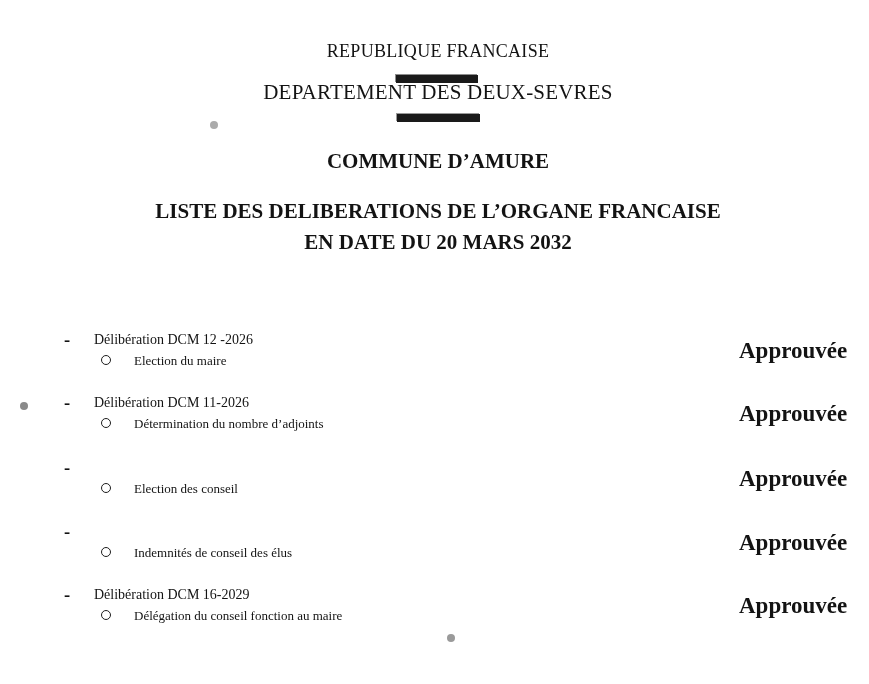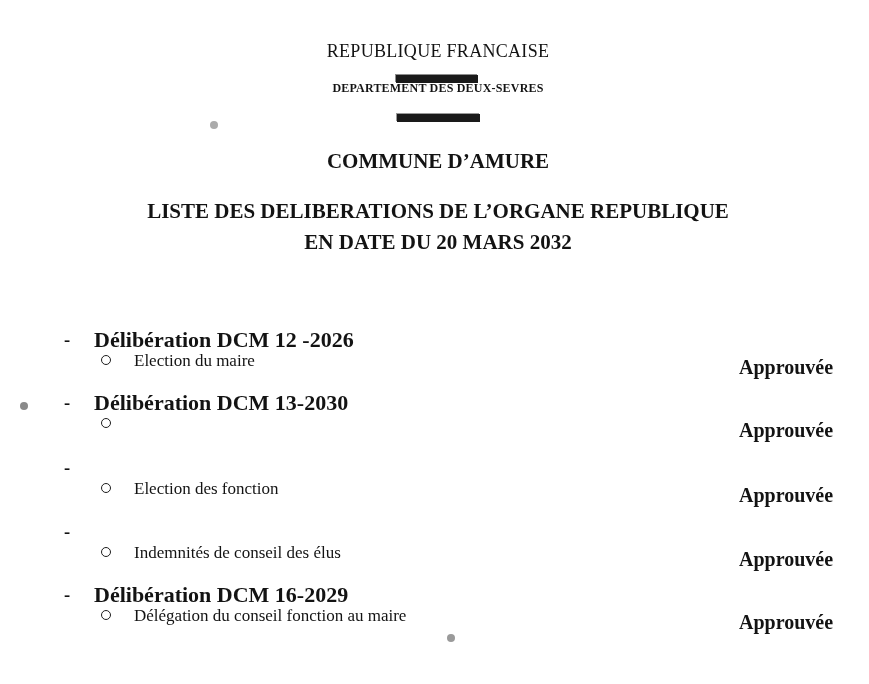--- a/index.html
+++ b/index.html
@@ -32,22 +32,22 @@
   }
   .rule {
     position: absolute;
     background: #1a1a1a;
     height: 3px;
   }
   .rule-1 { left: 388px; top: 67px; width: 82px; box-shadow: -1px -1px 0 #8d8d8d; }
   .rule-2 { left: 389px; top: 106px; width: 83px; box-shadow: -1px -1px 0 #9a9a9a; }
   .department {
     top: 70px;
-    font-size: 12px;
-    font-weight: 700;
+    font-size: 21px;
+    font-weight: 400;
     letter-spacing: 0.2px;
   }
   .commune {
     top: 139px;
     font-size: 21px;
     font-weight: 700;
   }
   .list-title {
     position: absolute;
     left: 0;
@@ -69,49 +69,49 @@
     left: 52px;
     top: 0;
     font-size: 18.5px;
     font-weight: 700;
     line-height: 20px;
   }
   .delib-title {
     position: absolute;
     left: 82px;
     top: 0;
-    font-size: 22px;
-    font-weight: 700;
+    font-size: 14px;
+    font-weight: 400;
     line-height: 20px;
     white-space: nowrap;
   }
   .circle-bullet {
     position: absolute;
     left: 93px;
     top: 29px;
     width: 9px;
     height: 9px;
     border: 1.6px solid #1e1e1e;
     border-radius: 50%;
   }
   .delib-subject {
     position: absolute;
     left: 122px;
     top: 21px;
-    font-size: 17px;
+    font-size: 13px;
     font-weight: 400;
     line-height: 20px;
     white-space: nowrap;
     text-align: right;
   }
   .delib-status {
     position: absolute;
     left: 727px;
-    top: 27px;
-    font-size: 20px;
+    top: 11px;
+    font-size: 23px;
     font-weight: 700;
     line-height: 20px;
     white-space: nowrap;
   }
   .speck {
     position: absolute;
     border-radius: 50%;
   }
   .speck-1 { left: 12px; top: 394px; width: 3px; height: 3px; background: #8a8a8a; }
   .speck-2 { left: 439px; top: 626px; width: 3px; height: 2px; background: #9a9a9a; }
@@ -126,43 +126,44 @@
 
   <div class="rule rule-1"></div>
 
   <div class="centered-line department">DEPARTEMENT DES DEUX-SEVRES</div>
 
   <div class="rule rule-2"></div>
 
   <div class="centered-line commune">COMMUNE D’AMURE</div>
 
   <div class="list-title">
-    <div>LISTE DES DELIBERATIONS DE L’ORGANE REPUBLIQUE</div>
+    <div>LISTE DES DELIBERATIONS DE L’ORGANE FRANCAISE</div>
     <div>EN DATE DU 20 MARS 2032</div>
   </div>
 
   <div class="delib-item" style="top:318px">
     <span class="dash-bullet">-</span>
     <span class="delib-title">Délibération DCM 12 -2026</span>
     <span class="circle-bullet"></span>
     <span class="delib-subject">Election du maire</span>
     <span class="delib-status">Approuvée</span>
   </div>
 
   <div class="delib-item" style="top:381px">
     <span class="dash-bullet">-</span>
-    <span class="delib-title">Délibération DCM 13-2030</span>
+    <span class="delib-title">Délibération DCM 11-2026</span>
     <span class="circle-bullet"></span>
+    <span class="delib-subject">Détermination du nombre d’adjoints</span>
     <span class="delib-status">Approuvée</span>
   </div>
 
   <div class="delib-item" style="top:446px">
     <span class="dash-bullet">-</span>
     <span class="circle-bullet"></span>
-    <span class="delib-subject">Election des fonction</span>
+    <span class="delib-subject">Election des conseil</span>
     <span class="delib-status">Approuvée</span>
   </div>
 
   <div class="delib-item" style="top:510px">
     <span class="dash-bullet">-</span>
     <span class="circle-bullet"></span>
     <span class="delib-subject">Indemnités de conseil des élus</span>
     <span class="delib-status">Approuvée</span>
   </div>
 

